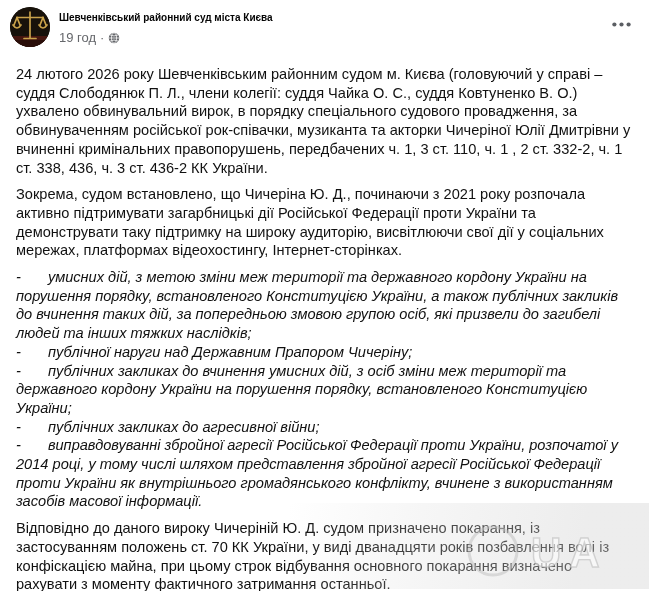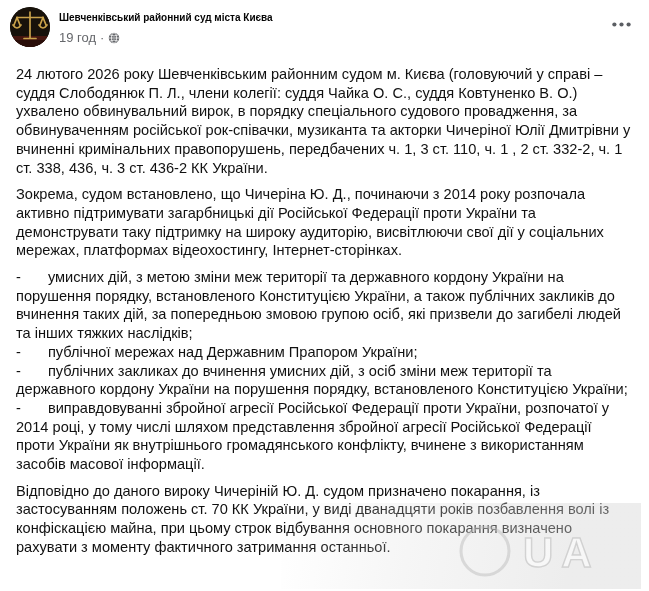--- a/index.html
+++ b/index.html
@@ -58,28 +58,28 @@
     cursor: pointer;
   }
   
   .post-body {
     padding: 10px 15px 0 16px;
     font-size: 14.6px;
     line-height: 18.7px;
     color: #111111;
   }
   .post-body p { margin: 8px 0 8px 0; }
-  .list { margin: 0 0 8px 0; }
+  .list { margin: 0 0 8px 0; font-style: italic; }
   .list-item { margin: 0; }
   .gap { display: inline-block; width: 27px; }
   .closing { margin-bottom: 0; }
   
   .watermark {
     position: absolute;
-    right: 8px; bottom: 2px;
+    right: 0; bottom: 2px;
     width: 360px; height: 86px;
     z-index: 4;
     pointer-events: none;
     background: linear-gradient(100deg,
       rgba(224,224,224,0) 0%,
       rgba(220,220,220,0.25) 35%,
       rgba(212,212,212,0.42) 80%);
   }
   .watermark svg { position: absolute; right: 6px; bottom: 8px; }
   .wm-text {
@@ -147,26 +147,27 @@
           <circle cx="2.4" cy="2.5" r="2.1"></circle>
           <circle cx="9.5" cy="2.5" r="2.1"></circle>
           <circle cx="16.6" cy="2.5" r="2.1"></circle>
         </g>
       </svg>
     </div>
   </div>
 
   <div class="post-body">
     <p><span class="txt">24 лютого 2026 року Шевченківським районним судом м. Києва (головуючий у справі – суддя Слободянюк П. Л., члени колегії: суддя Чайка О. С., суддя Ковтуненко В. О.) ухвалено обвинувальний вирок, в порядку спеціального судового провадження, за обвинуваченням російської рок-співачки, музиканта та акторки Чичеріної Юлії Дмитрівни у вчиненні кримінальних правопорушень, передбачених ч. 1, 3 ст. 110, ч. 1 , 2 ст. 332-2, ч. 1 ст. 338, 436, ч. 3 ст. 436-2 КК України.</span></p>
-    <p><span class="txt">Зокрема, судом встановлено, що Чичеріна Ю. Д., починаючи з 2014 року розпочала активно підтримувати загарбницькі дії Російської Федерації проти України та демонструвати таку підтримку на широку аудиторію, висвітлюючи свої дії у соціальних мережах, платформах відеохостингу, Інтернет-сторінках.</span></p>
+    <p><span class="txt">Зокрема, судом встановлено, що Чичеріна Ю. Д., починаючи з 2021 року розпочала активно підтримувати загарбницькі дії Російської Федерації проти України та демонструвати таку підтримку на широку аудиторію, висвітлюючи свої дії у соціальних мережах, платформах відеохостингу, Інтернет-сторінках.</span></p>
 
     <div class="list">
       <div class="list-item"><span>-</span><span class="gap"></span><span class="txt">умисних дій, з метою зміни меж території та державного кордону України на порушення порядку, встановленого Конституцією України, а також публічних закликів до вчинення таких дій, за попередньою змовою групою осіб, які призвели до загибелі людей та інших тяжких наслідків;</span></div>
-      <div class="list-item"><span>-</span><span class="gap"></span><span class="txt">публічної мережах над Державним Прапором України;</span></div>
+      <div class="list-item"><span>-</span><span class="gap"></span><span class="txt">публічної наруги над Державним Прапором Чичеріну;</span></div>
       <div class="list-item"><span>-</span><span class="gap"></span><span class="txt">публічних закликах до вчинення умисних дій, з осіб зміни меж території та державного кордону України на порушення порядку, встановленого Конституцією України;</span></div>
+      <div class="list-item"><span>-</span><span class="gap"></span><span class="txt">публічних закликах до агресивної війни;</span></div>
       <div class="list-item"><span>-</span><span class="gap"></span><span class="txt">виправдовуванні збройної агресії Російської Федерації проти України, розпочатої у 2014 році, у тому числі шляхом представлення збройної агресії Російської Федерації проти України як внутрішнього громадянського конфлікту, вчинене з використанням засобів масової інформації.</span></div>
     </div>
 
     <p class="closing"><span class="txt">Відповідно до даного вироку Чичеріній Ю. Д. судом призначено покарання, із застосуванням положень ст. 70 КК України, у виді дванадцяти років позбавлення волі із конфіскацією майна, при цьому строк відбування основного покарання визначено рахувати з моменту фактичного затримання останньої.</span></p>
   </div>
 
   <div class="watermark">
     <svg width="300" height="64" viewBox="0 0 300 64" aria-hidden="true">
       <circle cx="150" cy="34" r="24" fill="none" stroke="rgba(190,190,190,0.5)" stroke-width="3"></circle>
       <text class="wm-text" x="188" y="50">UA</text>

